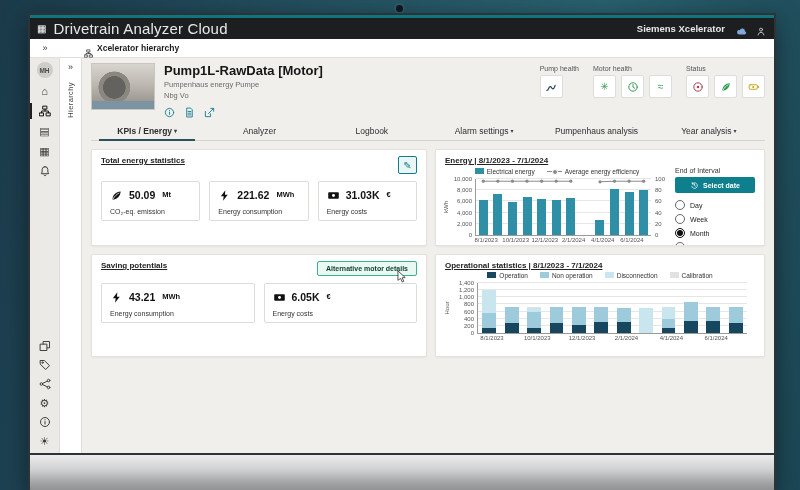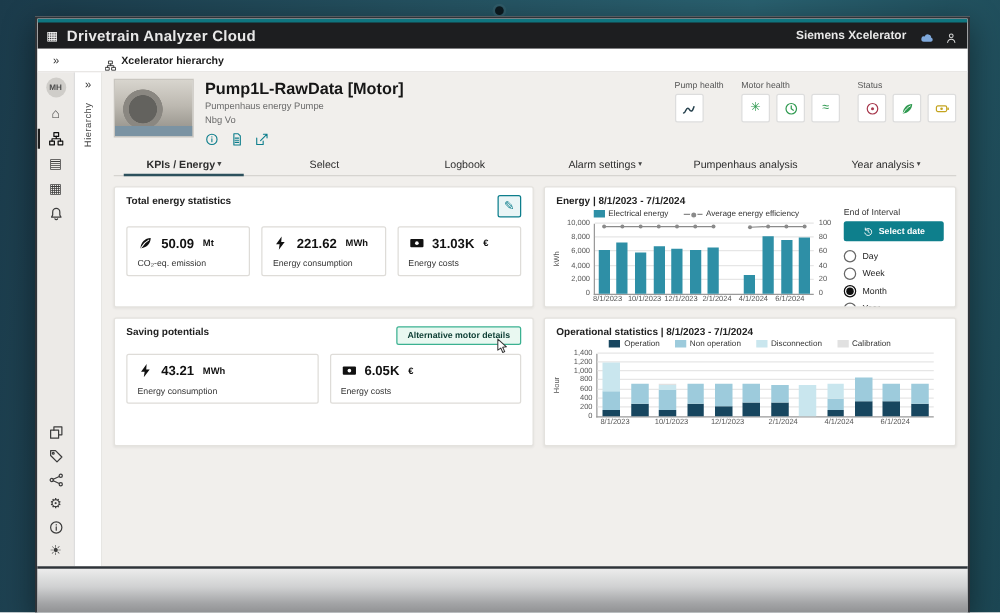--- a/index.html
+++ b/index.html
@@ -12,21 +12,21 @@
     border:2px solid #2e3338;background:#fff;display:flex;flex-direction:column;
     box-shadow:0 6px 24px rgba(0,0,0,.45);}
   .screen{height:438px;display:flex;flex-direction:column;background:#fff;overflow:hidden;}
   .chin{flex:1;border-top:2px solid #2e3338;
     background:linear-gradient(180deg,#ececec 0%,#cfd0d1 40%,#a3a4a6 75%,#8c8d8f 100%);}
 
   
   .appbar{height:21px;background:#1d1e20;border-top:3px solid #0f7680;display:flex;align-items:center;
     color:#e8e8e8;flex:0 0 auto;}
   .appgrid{color:#fff;font-size:10px;margin:0 7px 0 7px;cursor:pointer;}
-  .apptitle{font-size:12px;font-weight:bold;letter-spacing:.2px;}
+  .apptitle{font-size:15px;font-weight:normal;letter-spacing:.2px;}
   .brand{margin-left:auto;font-size:9.5px;font-weight:bold;}
   .cloudic{width:13px;height:11px;margin:0 8px 0 10px;color:#7fa9dc;}
   .usric{width:10px;height:11px;margin-right:8px;color:#d8d8d8;}
 
   .crumbbar{height:18px;background:#fff;border-bottom:1px solid #e2e0dd;display:flex;align-items:center;flex:0 0 auto;}
   .collapse{width:30px;text-align:center;font-size:9px;color:#333;cursor:pointer;}
   .crumbic{width:9px;height:9px;color:#333;margin:0 4px 0 24px;}
   .crumb{font-size:8.5px;color:#1c1c1c;font-weight:bold;cursor:pointer;}
 
   .workrow{flex:1;display:flex;min-height:0;}
@@ -75,21 +75,21 @@
   .tab{flex:1;text-align:center;font-size:8.5px;color:#2e2e2e;padding:5px 0 4px 0;cursor:pointer;position:relative;}
   .tab.active{font-weight:bold;}
   .tab.active::after{content:'';position:absolute;left:8px;right:8px;bottom:-1px;height:2px;background:#2c505c;}
   .tab .chev{font-size:6px;vertical-align:1px;margin-left:2px;color:#444;}
 
   
   .grid{display:grid;grid-template-columns:336px 1fr;grid-template-rows:97px 103px;gap:8px;margin-top:8px;}
   .card{background:#fff;border:1px solid #e4e2de;border-radius:2px;padding:6px 9px;box-sizing:border-box;
     box-shadow:0 1px 2px rgba(0,0,0,.05);overflow:hidden;}
   .chead{display:flex;align-items:flex-start;justify-content:space-between;}
-  .ctitle{font-size:8px;font-weight:bold;color:#222;}
+  .ctitle{font-size:8px;font-weight:bold;color:#222;text-decoration:underline;}
   .editbtn{width:19px;height:18px;border:1px solid #0d7e8c;background:#eaf5f6;border-radius:2px;
     display:flex;align-items:center;justify-content:center;cursor:pointer;padding:0;}
   .pencil{color:#0d7e8c;font-size:10px;}
   .altbtn{position:relative;border:1px solid #3bb191;background:#e9f8f1;color:#0c3d33;font-size:7px;
     font-weight:bold;padding:3px 8px;border-radius:2px;cursor:pointer;font-family:inherit;}
   .cursor{position:absolute;right:8px;bottom:-8px;width:13px;height:13px;pointer-events:none;}
 
   .kpirow{display:flex;gap:9px;margin-top:7px;}
   .kpi{flex:1;border:1px solid #dedcd8;border-radius:2px;padding:6px 8px 5px 8px;background:#fff;}
   .kpitop{display:flex;align-items:center;gap:6px;}
@@ -301,21 +301,21 @@
                           <circle cx="7" cy="8" r="1.4" fill="currentColor" stroke="none"></circle>
                         </svg></span>
                     </div>
                   </div>
                 </div>
               </div>
           </div>
 
           <div class="tabsrow" id="tabs">
               <div class="tab active"><span>KPIs / Energy</span><span class="chev">▾</span></div>
-              <div class="tab"><span>Select</span></div>
+              <div class="tab"><span>Analyzer</span></div>
               <div class="tab"><span>Logbook</span></div>
               <div class="tab"><span>Alarm settings</span><span class="chev">▾</span></div>
               <div class="tab"><span>Pumpenhaus analysis</span></div>
               <div class="tab"><span>Year analysis</span><span class="chev">▾</span></div>
             </div>
 
           <div class="grid">
             <section class="card">
               <div class="chead">
                 <span class="ctitle">Total energy statistics</span>

